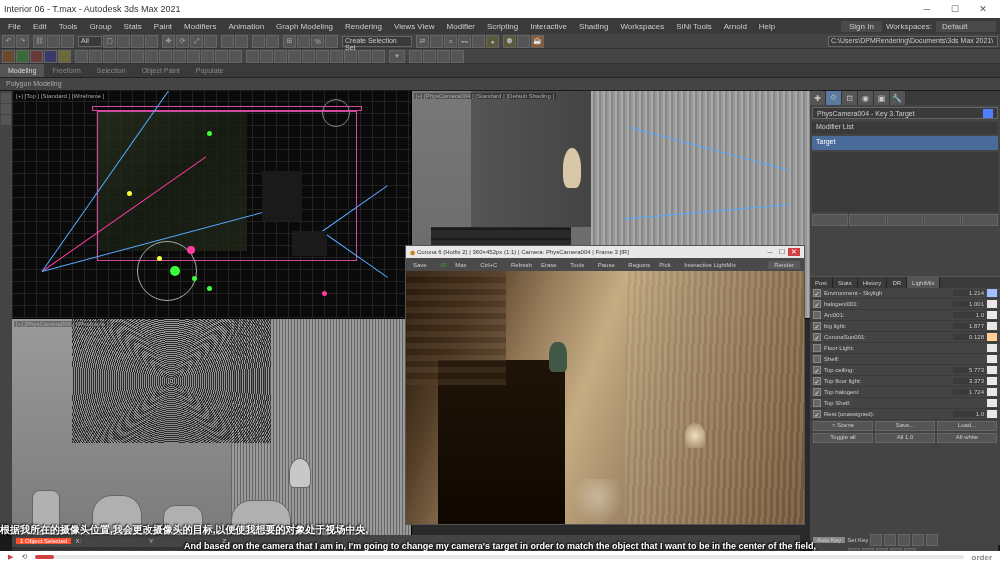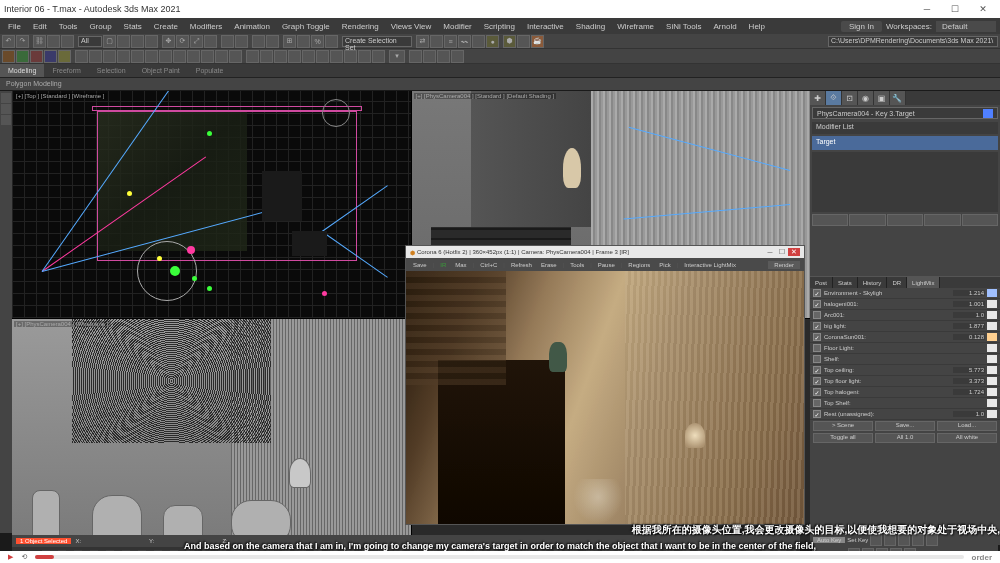--- a/index.html
+++ b/index.html
@@ -111,21 +111,21 @@
 .timeline { position: absolute; bottom: 2px; left: 12px; right: 200px; height: 14px; background: #333; display: flex; align-items: center; }
 .time-track { flex: 1; height: 8px; background: repeating-linear-gradient(90deg, #444 0 8px, #3a3a3a 8px 16px); margin: 0 4px; }
 .time-btn { width: 12px; height: 12px; background: #555; border: 1px solid #666; }
 
 
 .status-bar { position: absolute; bottom: 16px; left: 12px; right: 200px; height: 12px; background: #444; display: flex; align-items: center; font-size: 6px; color: #ccc; gap: 4px; padding: 0 4px; }
 .status-item { background: #ff5030; color: #fff; padding: 0 4px; }
 .coord-box { background: #3a3a3a; padding: 0 4px; width: 60px; }
 
 
-.subtitle-cn { position: absolute; bottom: 26px; left: 0; right: 0; text-align: right; font-size: 10px; color: #fff; text-shadow: 1px 1px 2px #000, -1px -1px 2px #000; z-index: 100; font-weight: bold; }
+.subtitle-cn { position: absolute; bottom: 26px; left: 0; right: 10px; text-align: left; font-size: 10px; color: #fff; text-shadow: 1px 1px 2px #000, -1px -1px 2px #000; z-index: 100; font-weight: bold; }
 .subtitle-en { position: absolute; bottom: 12px; left: 0; right: 0; text-align: center; font-size: 9px; color: #fff; text-shadow: 1px 1px 2px #000, -1px -1px 2px #000; z-index: 100; font-weight: bold; }
 
 
 .player-bar { position: absolute; bottom: 0; left: 0; right: 0; height: 12px; background: #fff; display: flex; align-items: center; padding: 0 8px; gap: 8px; font-size: 7px; color: #666; z-index: 101; }
 .player-bar .prog { flex: 1; height: 4px; background: #e8e8e8; border-radius: 2px; position: relative; }
 .player-bar .prog::before { content: ""; position: absolute; left: 0; top: 0; height: 100%; width: 2%; background: #d04040; border-radius: 2px; }
 .player-bar .udemy { margin-left: auto; color: #888; font-weight: bold; font-size: 8px; }
 
 
 .left-toolbar { position: absolute; top: 91px; left: 0; width: 12px; bottom: 30px; background: #444; display: flex; flex-direction: column; gap: 1px; padding: 2px 0; }
@@ -143,31 +143,31 @@
     <div class="win-btn">✕</div>
   </div>
 </div>
 
 <div class="menu-bar">
   <span class="menu-item">File</span>
   <span class="menu-item">Edit</span>
   <span class="menu-item">Tools</span>
   <span class="menu-item">Group</span>
   <span class="menu-item">Stats</span>
-  <span class="menu-item">Create</span>
+  <span class="menu-item">Paint</span>
   <span class="menu-item">Modifiers</span>
   <span class="menu-item">Animation</span>
-  <span class="menu-item">Graph Toggle</span>
+  <span class="menu-item">Graph Modeling</span>
   <span class="menu-item">Rendering</span>
   <span class="menu-item">Views View</span>
   <span class="menu-item">Modifier</span>
   <span class="menu-item">Scripting</span>
   <span class="menu-item">Interactive</span>
   <span class="menu-item">Shading</span>
-  <span class="menu-item">Wireframe</span>
+  <span class="menu-item">Workspaces</span>
   <span class="menu-item">SiNi Tools</span>
   <span class="menu-item">Arnold</span>
   <span class="menu-item">Help</span>
   <div class="right-controls">
     <span class="signin">Sign In</span>
     <span>Workspaces:</span>
     <span class="workspace-sel">Default</span>
   </div>
 </div>
 

